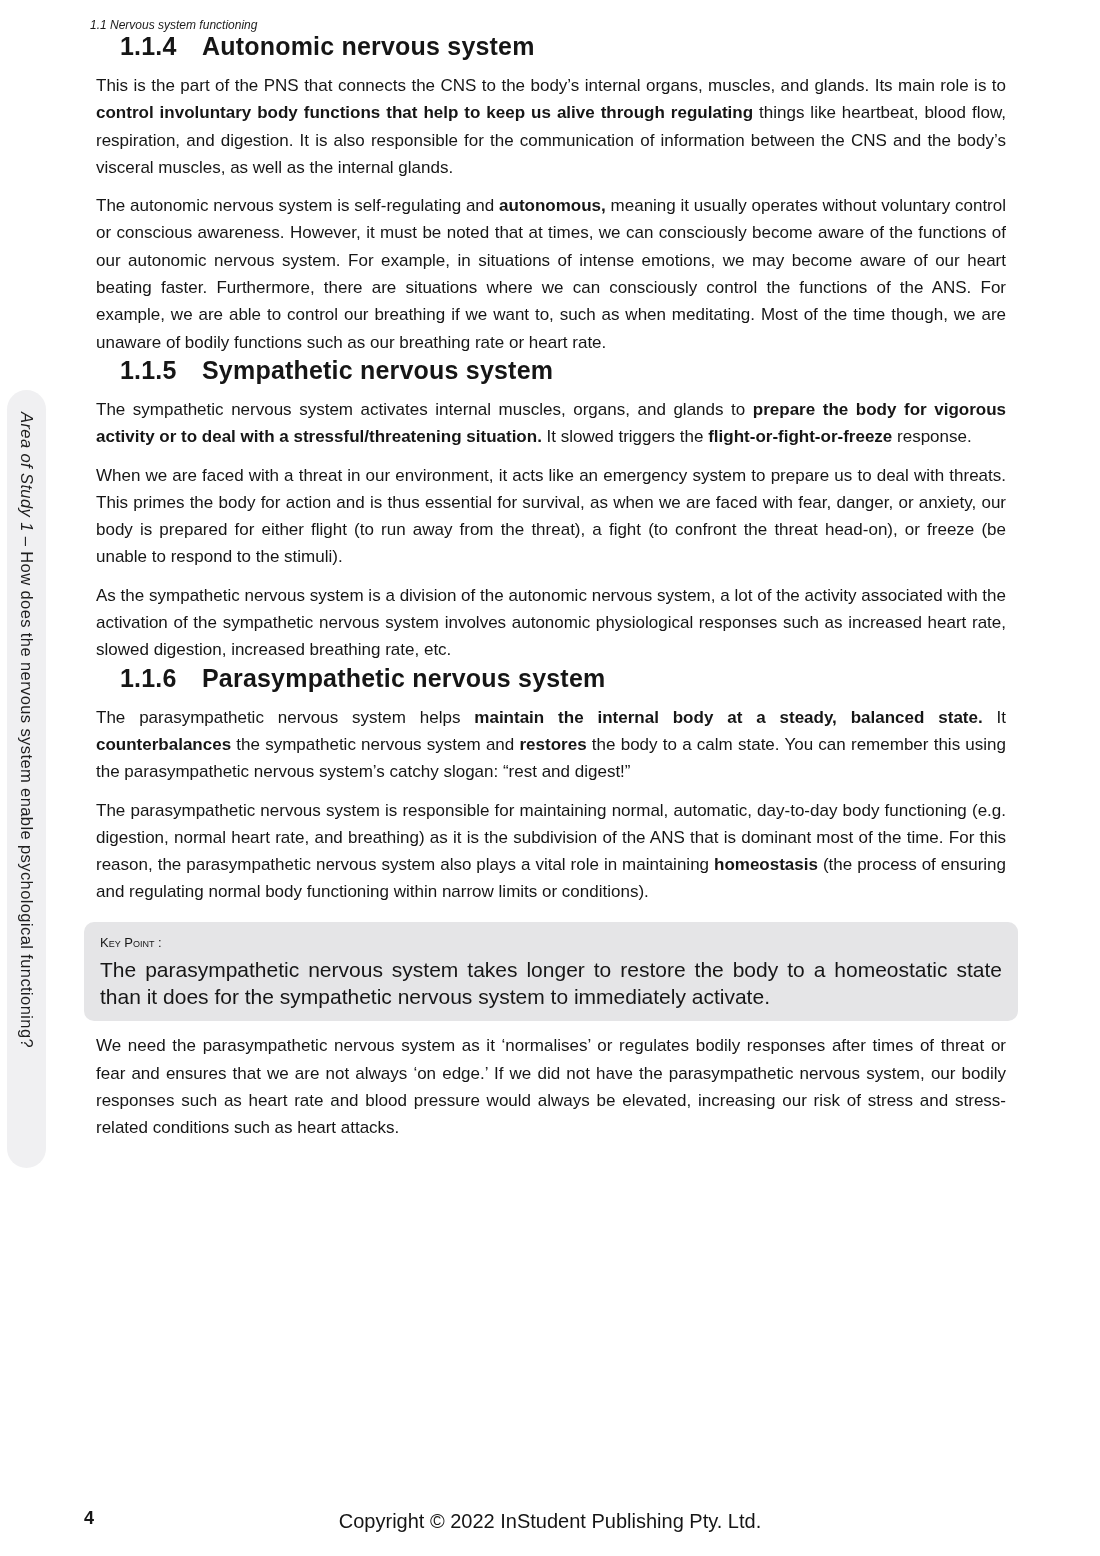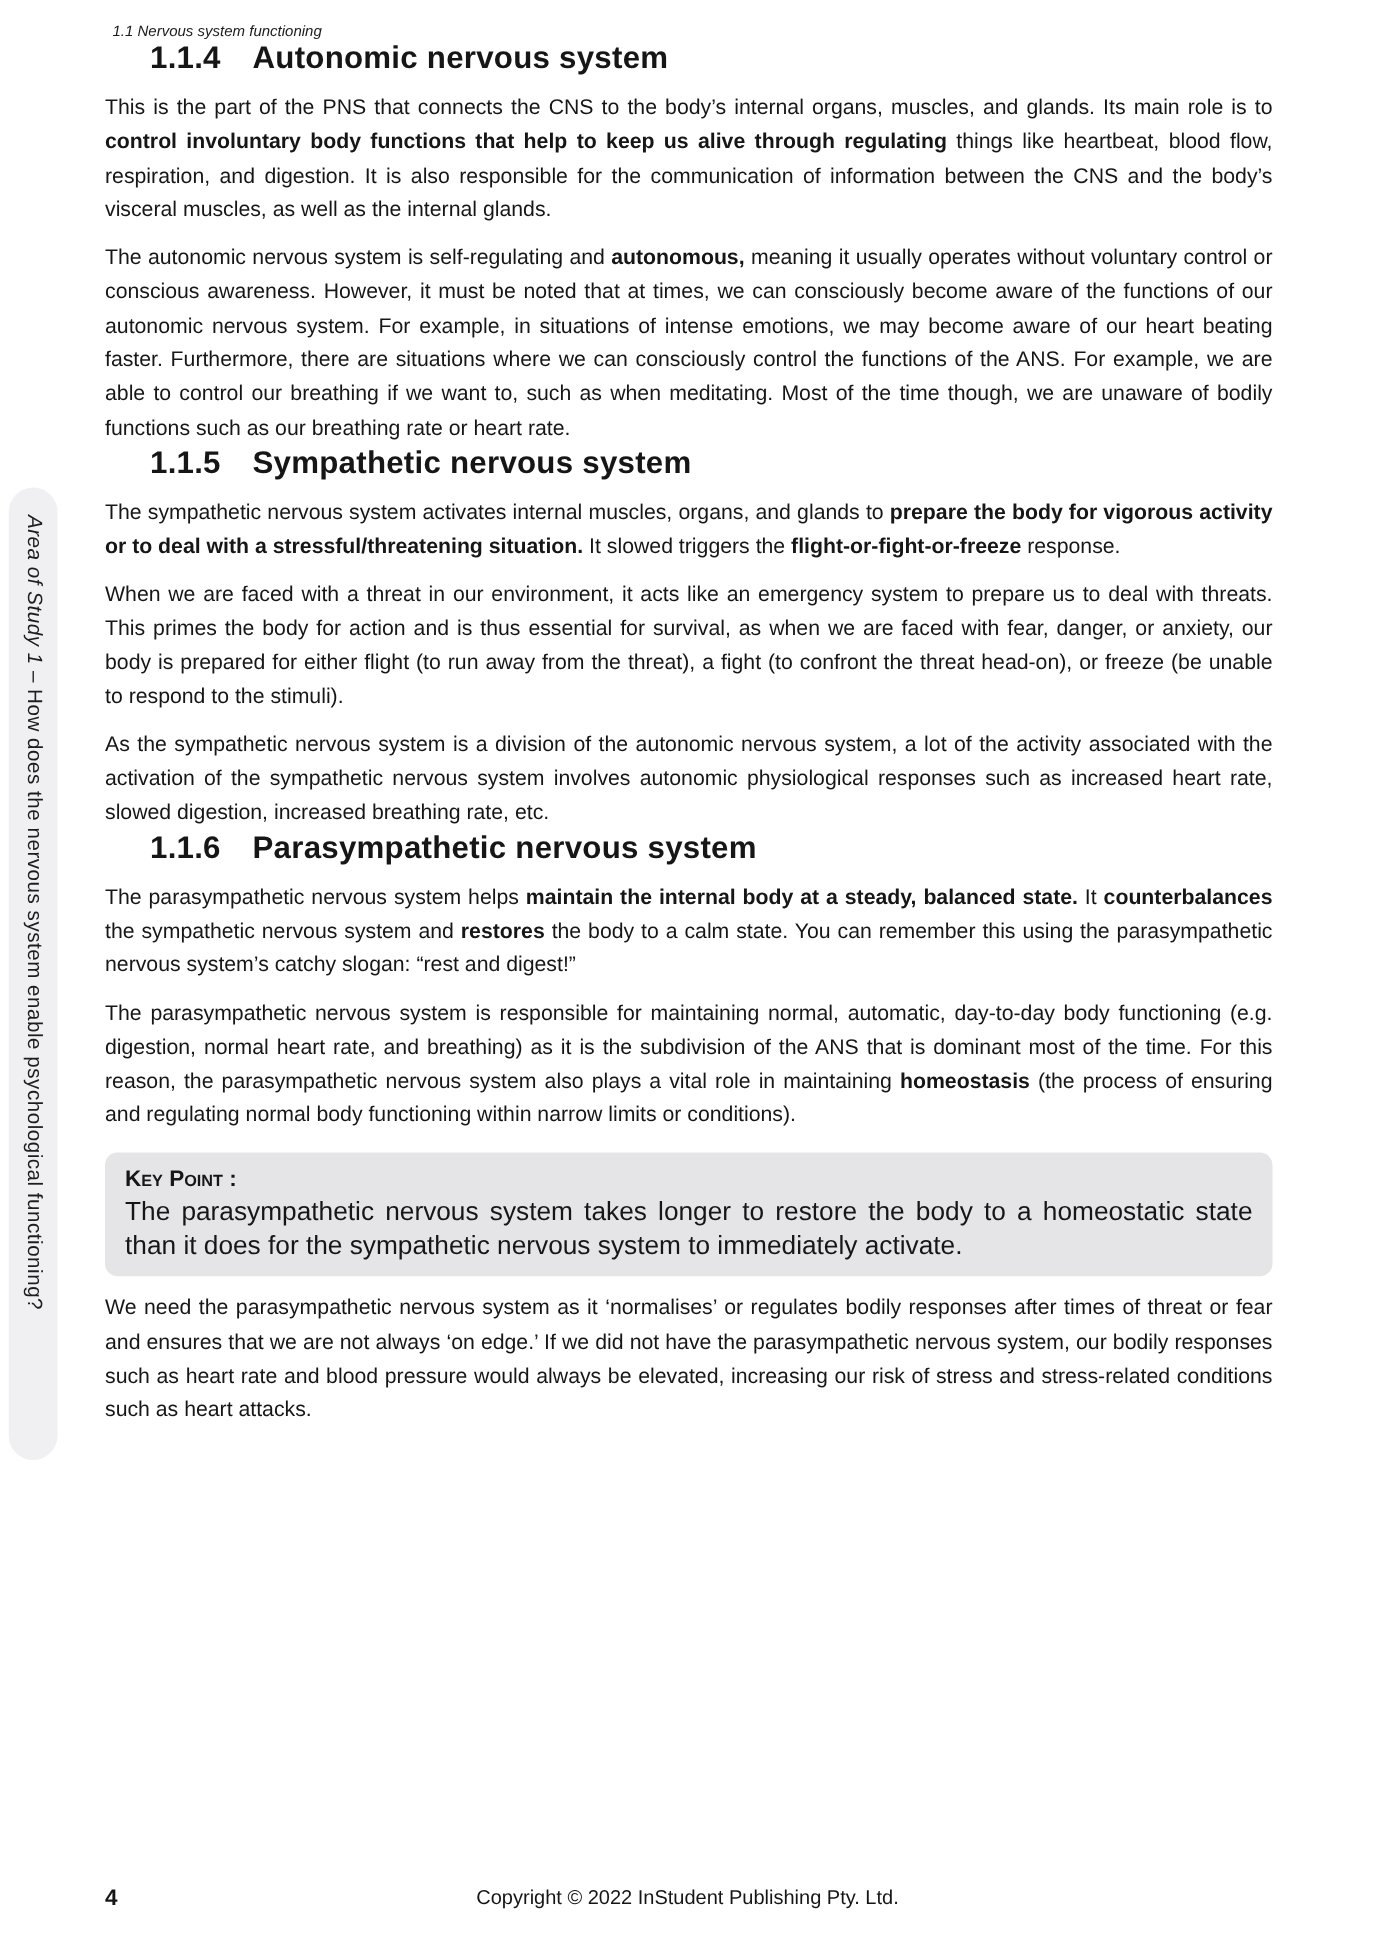--- a/index.html
+++ b/index.html
@@ -53,32 +53,32 @@
     margin:0;
     letter-spacing:.2px;
   }
   h2.sec .num{display:inline-block;min-width:60px;margin-right:22px;margin-left:36px;}
   .h-first{margin-top:32px;}
   .h-mid{margin-top:17px;}
   p.body{
     font-size:17px;
     line-height:27.3px;
     text-align:justify;
-    margin:11px 0 0;
+    margin:11px 12px 0;
   }
   .keypoint{
     background:var(--kp-bg);
     border-radius:10px;
     margin-top:16px;
     padding:9px 16px 11px;
   }
   .kp-label{
-    font-weight:bold;
+    font-weight:normal;
     font-variant:small-caps;
-    font-size:18px;
+    font-size:13px;
     line-height:24px;
   }
   .kp-text{
     font-size:21px;
     line-height:27.3px;
     text-align:justify;
     margin:1px 0 0;
   }
   .closing{margin-top:27px;}
   .b{font-weight:bold;}
@@ -88,21 +88,21 @@
     top:1506px;
     height:30px;
   }
   .page-num{
     position:absolute;left:0;top:2px;
     font-weight:bold;font-size:18px;
   }
   .copyright{
     position:absolute;left:0;right:0;top:4px;
     text-align:center;
-    font-size:16px;
+    font-size:20px;
     color:#151515;
   }
 </style>
 </head>
 <body>
 
 <main>
 
   <aside class="side-tab">
     <span class="side-text"><span class="it">Area of Study 1</span><span> – How does the nervous system enable psychological functioning?</span></span>

